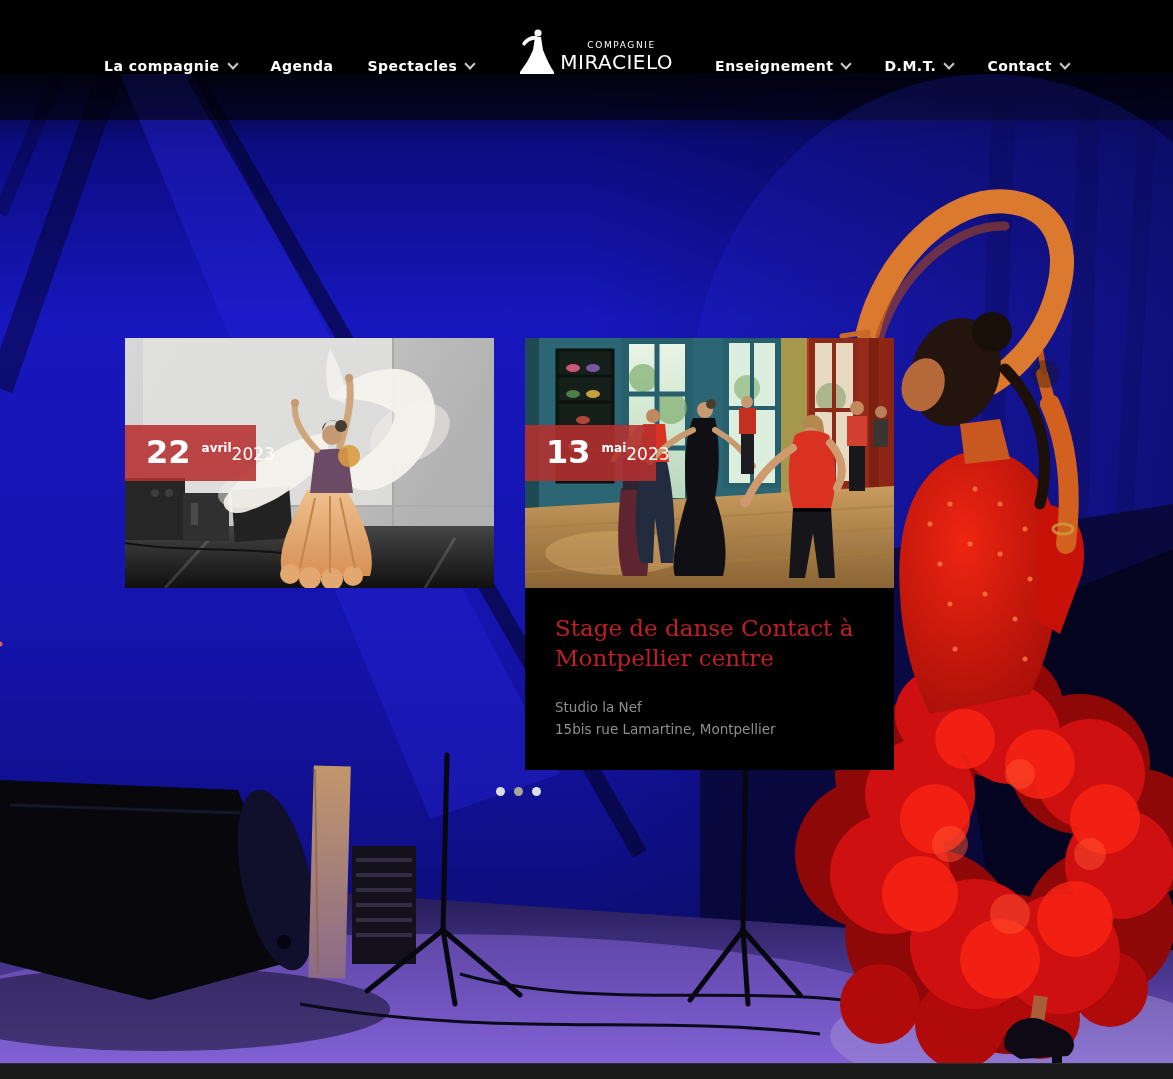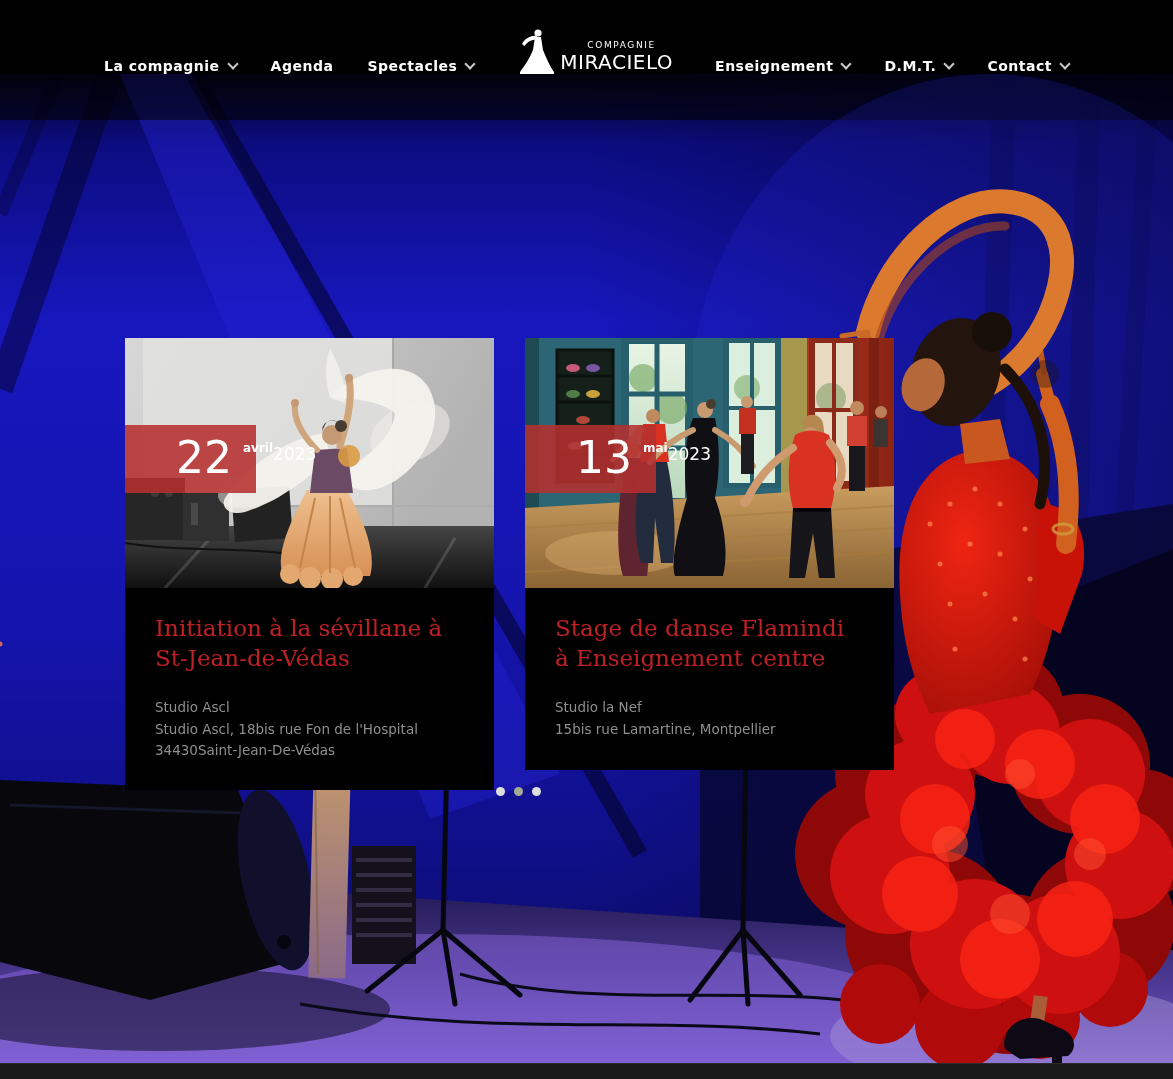--- a/index.html
+++ b/index.html
@@ -24,21 +24,21 @@
   .hero .bg{position:absolute;top:0;left:0;}
 
   
   .cards{position:absolute;left:125px;top:264px;display:flex;gap:31px;align-items:flex-start;}
   .card{width:369px;background:#000;}
   .card-img{position:relative;width:369px;height:250px;overflow:hidden;}
   .card-img svg{display:block;}
   .badge{position:absolute;left:0;top:87px;width:131px;box-sizing:border-box;
          padding:11px 6px 13px 21px;background:rgba(181,48,47,.88);color:#fff;
          display:flex;gap:11px;}
-  .badge-day{font-size:44px;font-weight:400;line-height:1;margin-left:30px;}
+  .badge-day{font-size:32px;font-weight:700;line-height:1;}
   .badge-col{display:flex;flex-direction:row;justify-content:flex-start;padding-top:5px;}
   .badge-month{font-size:12px;font-weight:700;}
   .badge-year{font-size:17px;font-weight:400;margin-top:3px;}
   .card-body{padding:25px 30px 30px 30px;}
   .card-title{font-family:"DejaVu Serif","Liberation Serif",serif;font-size:23px;line-height:1.32;
               color:#be2025;font-weight:500;margin:0;cursor:pointer;}
   .card-meta{margin-top:23px;color:#8f8f8f;font-size:13.5px;line-height:1.55;}
   .venue{margin-bottom:1px;}
 
   
@@ -341,27 +341,20 @@
             <circle cx="170" cy="65" r="4" fill="#c49a75"></circle>
         </svg>
         <div class="badge">
           <span class="badge-day">22</span>
           <span class="badge-col">
             <span class="badge-month">avril</span>
             <span class="badge-year">2023</span>
           </span>
         </div>
       </div>
-      <div class="card-body">
-        <h2 class="card-title">Initiation à la sévillane à St-Jean-de-Védas</h2>
-        <div class="card-meta">
-          <div class="venue">Studio Ascl</div>
-          <div class="addr">Studio Ascl, 18bis rue Fon de l'Hospital 34430Saint-Jean-De-Védas</div>
-        </div>
-      </div>
     </article>
 
     <article class="card">
       <div class="card-img">
         <svg width="369" height="250" viewBox="0 0 369 250">
           <defs>
             <linearGradient id="paneG" x1="0" y1="0" x2="0" y2="1">
               <stop offset="0" stop-color="#e8f4e4"></stop>
                 <stop offset="1" stop-color="#b9d8bc"></stop>
             </linearGradient>
@@ -463,21 +456,21 @@
         </svg>
         <div class="badge">
           <span class="badge-day">13</span>
           <span class="badge-col">
             <span class="badge-month">mai</span>
             <span class="badge-year">2023</span>
           </span>
         </div>
       </div>
       <div class="card-body">
-        <h2 class="card-title">Stage de danse Flamindi à Enseignement centre</h2>
+        <h2 class="card-title">Stage de danse Contact à Montpellier centre</h2>
         <div class="card-meta">
           <div class="venue">Studio la Nef</div>
           <div class="addr">15bis rue Lamartine, Montpellier</div>
         </div>
       </div>
     </article>
   </div>
 
   <div class="dots">
     <span class="dot"></span>

